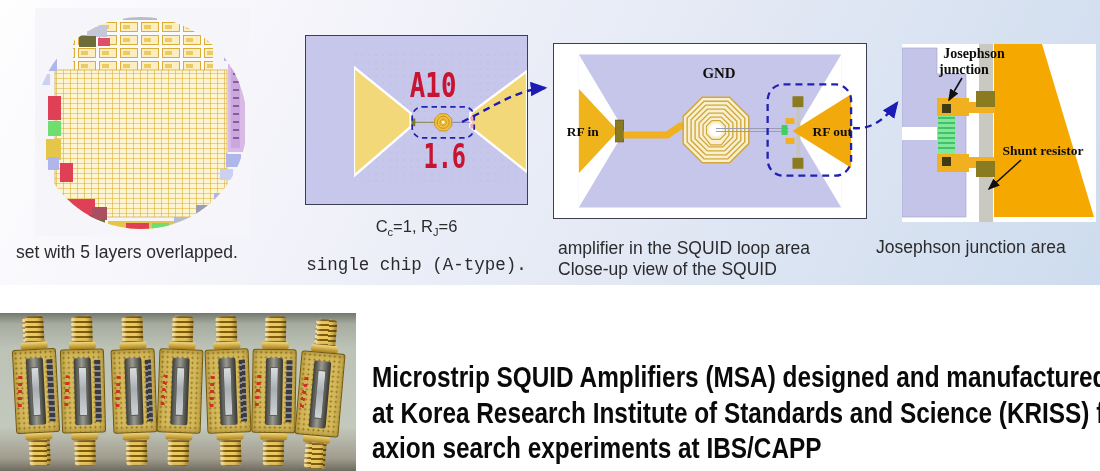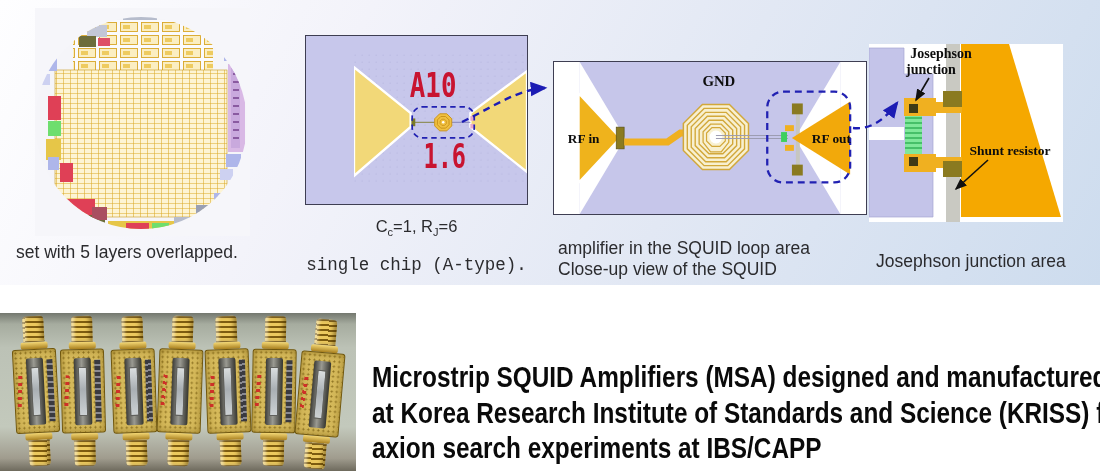--- a/index.html
+++ b/index.html
@@ -10,32 +10,32 @@
   }
   
   .slide {
     position:absolute; left:0; top:0; width:1100px; height:285px;
     background:linear-gradient(118deg,#fefeff 0%,#f3f3fa 30%,#e2e8f4 62%,#cddcee 100%);
   }
   .panel { position:absolute; }
   .panel svg { display:block; width:100%; height:100%; }
   .panel-mask { left:35px; top:8px; width:215px; height:228px; background:#f6f6fa; }
   .panel-chip { left:305px; top:35px; width:223px; height:170px; border:1px solid #3e3e52; background:#c7c7eb;padding-left:48px; }
-  .panel-squid { left:553px; top:61px; width:314px; height:154px; border:1.5px solid #3e3e52; background:#fff; }
-  .panel-junction { left:869px; top:44px; width:194px; height:178px; background:#fff; }
+  .panel-squid { left:553px; top:43px; width:314px; height:176px; border:1.5px solid #3e3e52; background:#fff; }
+  .panel-junction { left:902px; top:44px; width:194px; height:178px; background:#fff; }
   .cap {
     position:absolute; color:#2b2b2e; font-size:17.5px; line-height:21px;
   }
   .cap-mask { left:16px; top:242px; width:268px; }
   .cap-chip { left:303px; top:216px; width:227px; text-align:center; }
   .cap-chip .params { font-size:16.5px; }
   .cap-chip .params sub { font-size:11px; }
   .cap-chip .chipline { margin-top:12px;font-family:Liberation Mono, monospace; }
   .cap-squid { left:558px; top:238px; width:310px; }
-  .cap-junction { left:876px; top:251px; width:222px; }
+  .cap-junction { left:876px; top:237px; width:222px; }
   .arrows { position:absolute; left:0; top:0; width:1100px; height:285px; pointer-events:none; }
   .serifb { font-family:"Liberation Serif", serif; font-weight:bold; fill:#0d0d0d; }
   .redlbl { font-family:"DejaVu Sans Mono", monospace; font-weight:bold; fill:#c81430; }
   
   .lower { position:absolute; left:0; top:285px; width:1100px; height:186px; background:#fff; }
   .photo {
     position:absolute; left:0; top:28px; width:356px; height:158px; overflow:hidden;
     background:linear-gradient(180deg,#74786f 0%,#a6ac9f 7%,#bcc2b6 22%,#c3c9bc 72%,#a09c8e 92%,#6e6a5d 100%);
   }
   .dev { position:absolute; top:3px; width:48px; display:flex; flex-direction:column; align-items:center; }

